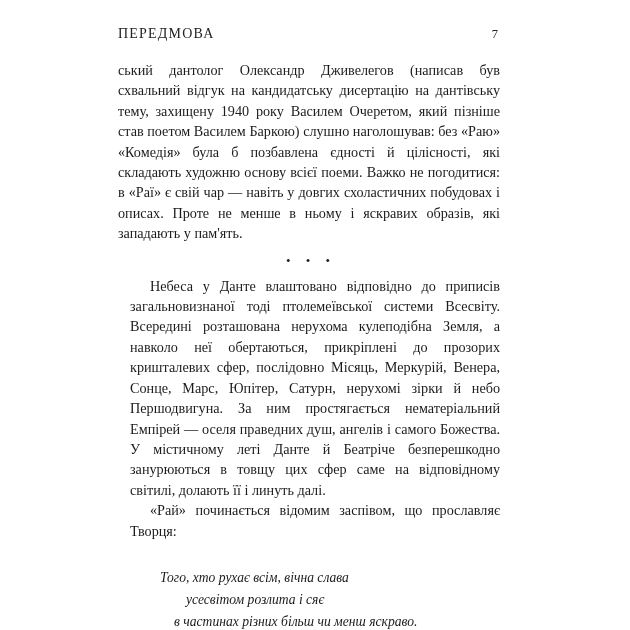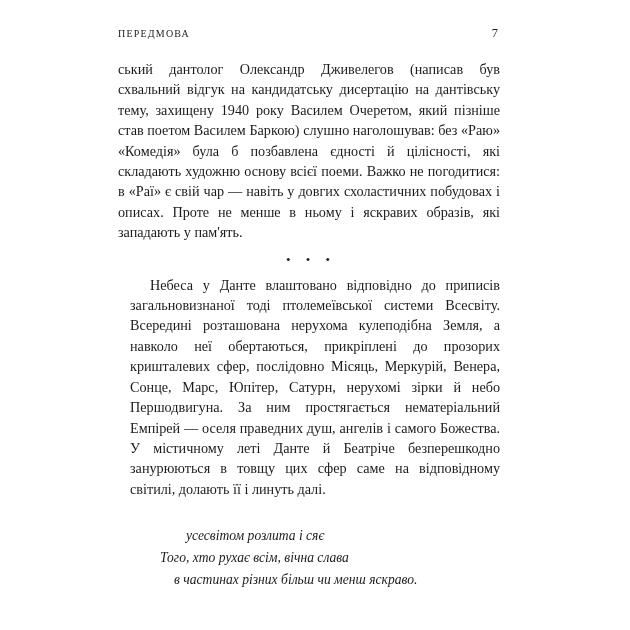--- a/index.html
+++ b/index.html
@@ -23,21 +23,21 @@
   }
   .header {
     display: flex;
     align-items: baseline;
     justify-content: space-between;
     width: 380px;
     margin: 0 0 18px 0;
   }
   .running-title {
     font-family: "Liberation Serif", serif;
-    font-size: 10px;
+    font-size: 14px;
     letter-spacing: 1.2px;
     color: #232323;
     text-transform: uppercase;
   }
   .folio {
     font-family: "Liberation Serif", serif;
     font-size: 12.5px;
     color: #232323;
   }
   .textblock {
@@ -89,21 +89,22 @@
   </div>
 
   <div class="textblock">
 
     <p class="body">ський дантолог Олександр Дживелегов (написав був схвальний відгук на кандидатську дисертацію на дантівську тему, захищену 1940 року Василем Очеретом, який пізніше став поетом Василем Баркою) слушно наголошував: без «Раю» «Комедія» була б позбавлена єдності й цілісності, які складають художню основу всієї поеми. Важко не погодитися: в «Раї» є свій чар — навіть у довгих схоластичних побудовах і описах. Проте не менше в ньому і яскравих образів, які западають у пам'ять.</p>
 
     <div class="dinkus">• • •</div>
 
     <p class="body indent">Небеса у Данте влаштовано відповідно до приписів загальновизнаної тоді птолемеївської системи Всесвіту. Всередині розташована нерухома кулеподібна Земля, а навколо неї обертаються, прикріплені до прозорих кришталевих сфер, послідовно Місяць, Меркурій, Венера, Сонце, Марс, Юпітер, Сатурн, нерухомі зірки й небо Першодвигуна. За ним простягається нематеріальний Емпірей — оселя праведних душ, ангелів і самого Божества. У містичному леті Данте й Беатріче безперешкодно занурюються в товщу цих сфер саме на відповідному світилі, долають її і линуть далі.</p>
 
+    <p class="body indent">«Рай» починається відомим заспівом, що прославляє Творця:</p>
 
     <div class="verse">
+      <div class="line">Того, хто рухає всім, вічна слава</div>
       <div class="line i1">усесвітом розлита і сяє</div>
-      <div class="line">Того, хто рухає всім, вічна слава</div>
       <div class="line i2">в частинах різних більш чи менш яскраво.</div>
     </div>
 
   </div>
 </div>
 
 </body></html>

